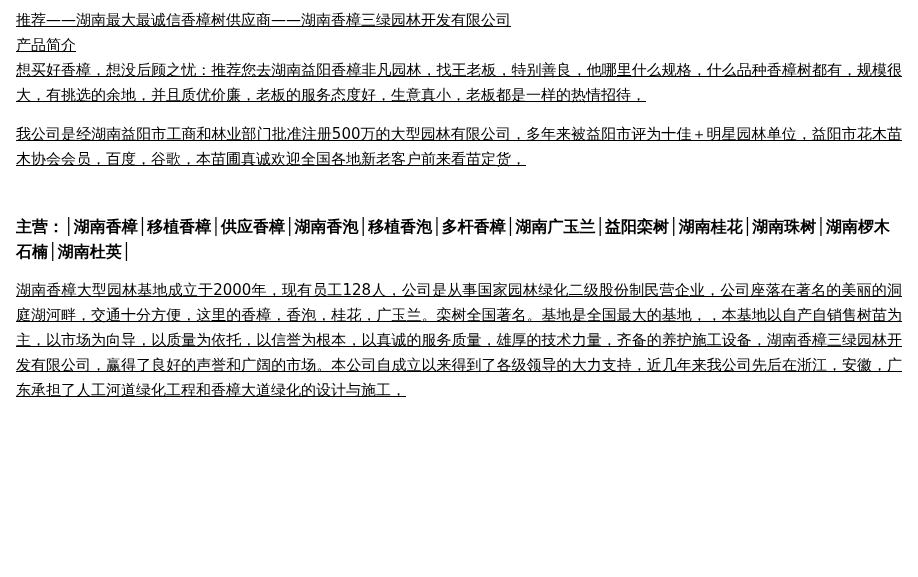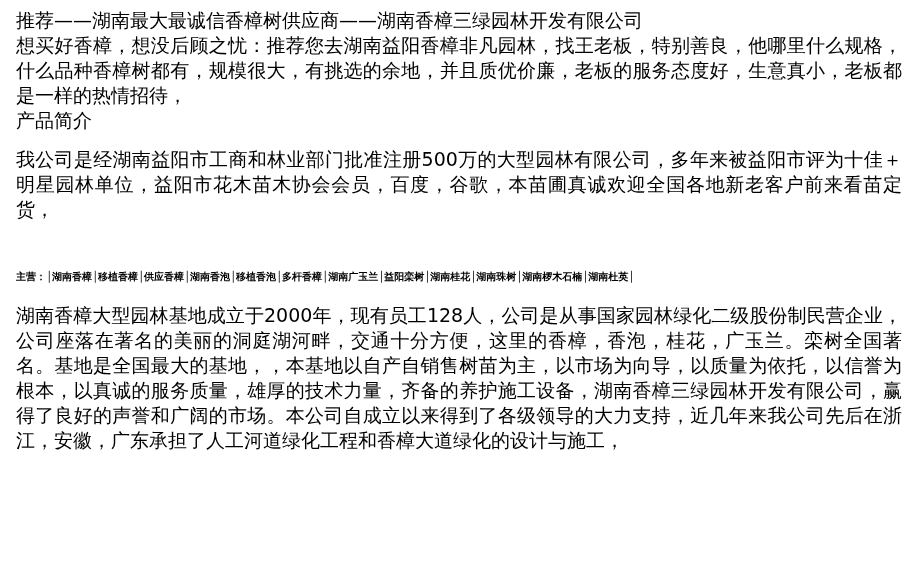--- a/index.html
+++ b/index.html
@@ -14,54 +14,55 @@
     color: #000000;
     overflow: hidden;
   }
   .page {
     box-sizing: border-box;
     width: 918px;
     height: 577px;
     padding: 8px 16px 0 16px;
   }
   .para {
-    font-size: 19px;
+    font-size: 15px;
     line-height: 25px;
     margin: 0 0 0 0;
     text-align: justify;
     word-break: break-all;
+    text-decoration: underline;
   }
   .para + .para {
     margin-top: 0;
   }
   .spacer {
     height: 14px;
   }
   .spacer-sm {
     height: 10px;
   }
   .bold {
     font-weight: bold;
   }
   .catalog {
-    font-size: 10px;
+    font-size: 16px;
     line-height: 25px;
     font-weight: bold;
   }
 </style>
 </head>
 <body>
 
 <div class="page">
 
   <div class="para">推荐——湖南最大最诚信香樟树供应商——湖南香樟三绿园林开发有限公司</div>
 
+  <div class="para">产品简介</div>
+
   <div class="para">想买好香樟，想没后顾之忧：推荐您去湖南益阳香樟非凡园林，找王老板，特别善良，他哪里什么规格，什么品种香樟树都有，规模很大，有挑选的余地，并且质优价廉，老板的服务态度好，生意真小，老板都是一样的热情招待，</div>
-
-  <div class="para">产品简介</div>
 
   <div class="spacer"></div>
 
   <div class="para">我公司是经湖南益阳市工商和林业部门批准注册500万的大型园林有限公司，多年来被益阳市评为十佳＋明星园林单位，益阳市花木苗木协会会员，百度，谷歌，本苗圃真诚欢迎全国各地新老客户前来看苗定货，</div>
 
   <div class="spacer"></div>
 
 
   <div class="spacer"></div>
 

